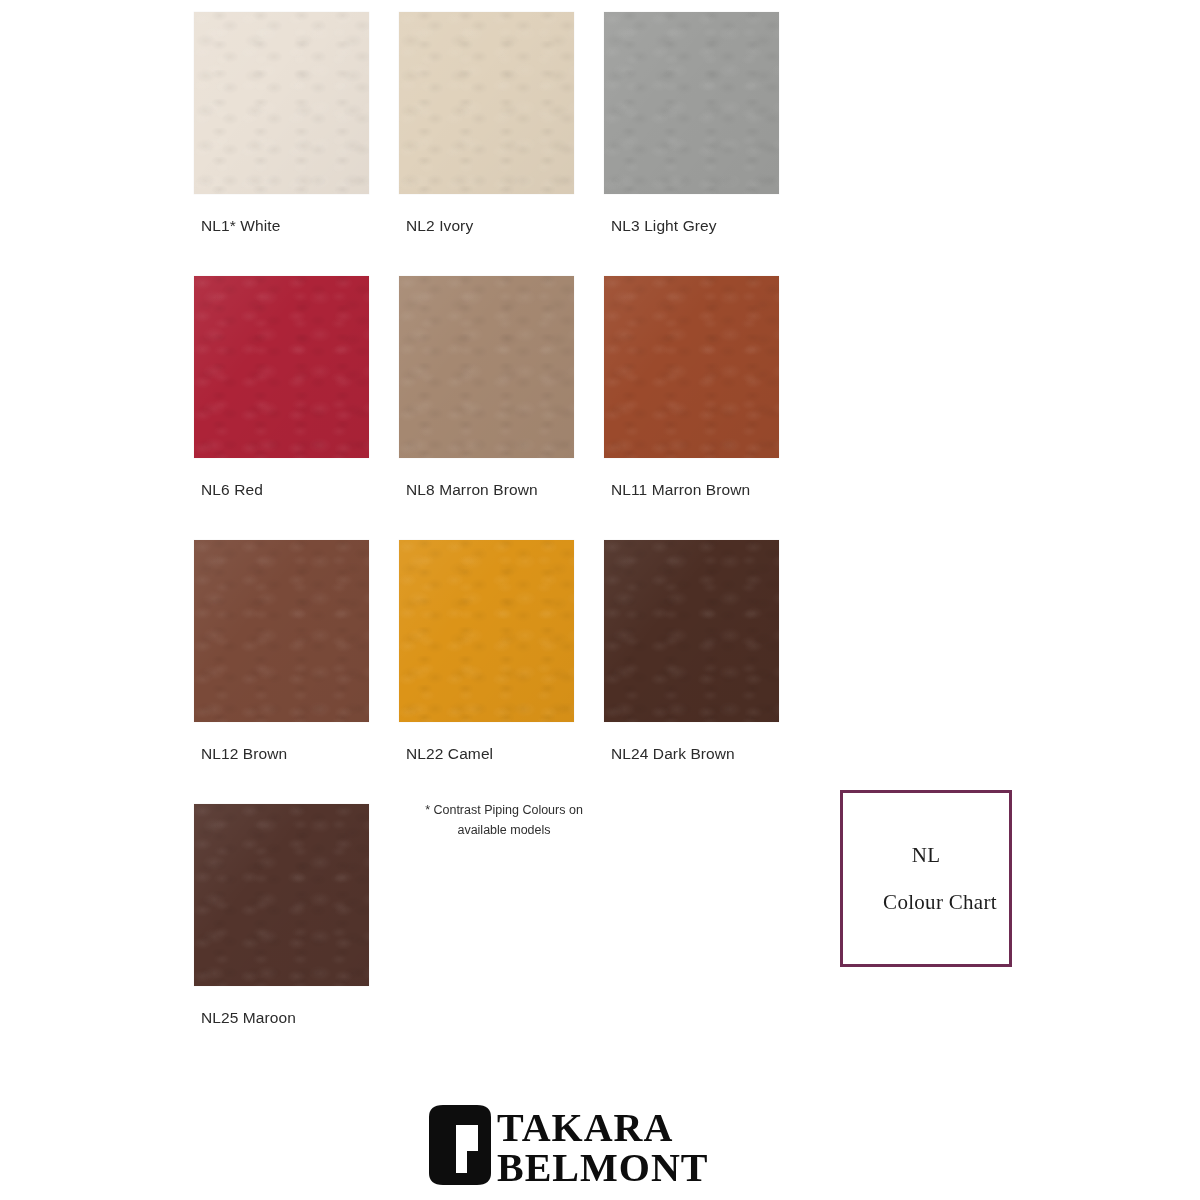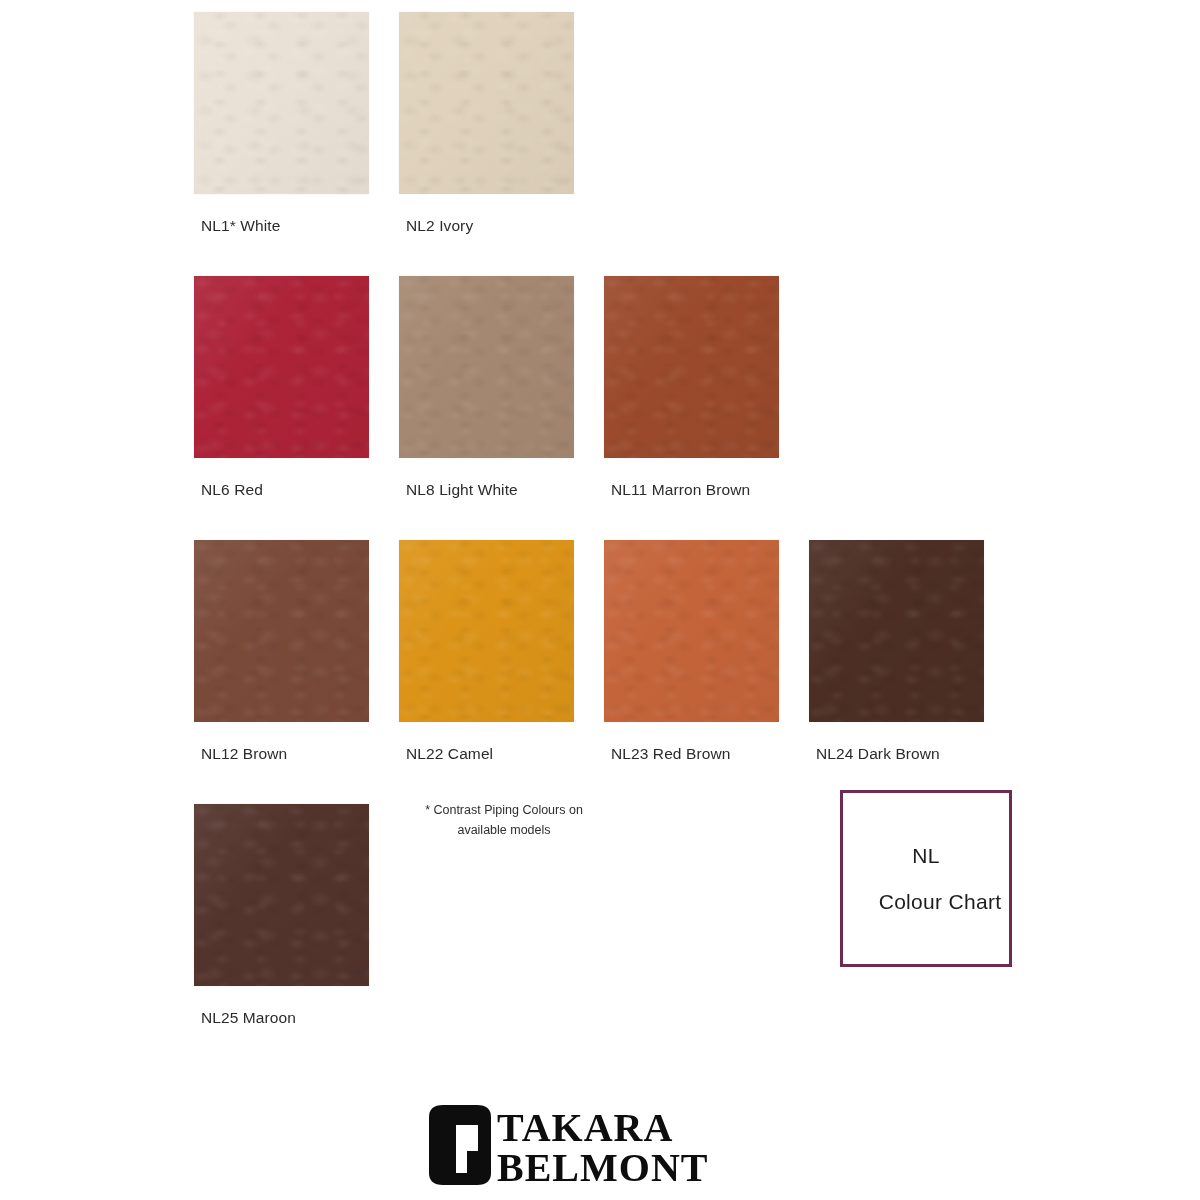--- a/index.html
+++ b/index.html
@@ -97,20 +97,21 @@
     top: 790px;
     width: 172px;
     height: 177px;
     box-sizing: border-box;
     border: 3px solid #6e2b52;
     background: #ffffff;
     display: flex;
     flex-direction: column;
     align-items: center;
     justify-content: center;
+    font-family: Liberation Serif, serif;
   }
   #chart-box .chart-line-1 {
     font-size: 21px;
     color: #1d1d1d;
     margin-bottom: 22px;
     letter-spacing: 0.3px;
   }
   #chart-box .chart-line-2 {
     font-size: 21px;
     color: #1d1d1d;
@@ -139,47 +140,47 @@
   <div id="swatch-grid">
       <div class="swatch-row">
         <div class="swatch-cell">
           <div class="swatch-chip" style="background: rgb(234, 225, 214);"></div>
           <div class="swatch-label">NL1* White</div>
         </div>
         <div class="swatch-cell">
           <div class="swatch-chip" style="background: rgb(224, 210, 188);"></div>
           <div class="swatch-label">NL2 Ivory</div>
         </div>
+        <div class="swatch-cell">
+          <div class="swatch-chip" style="background: rgb(157, 158, 156);"></div>
+          <div class="swatch-label">NL3 Light Grey</div>
+        </div>
       </div>
       <div class="swatch-row">
         <div class="swatch-cell">
           <div class="swatch-chip" style="background: rgb(173, 35, 56);"></div>
           <div class="swatch-label">NL6 Red</div>
         </div>
         <div class="swatch-cell">
           <div class="swatch-chip" style="background: rgb(165, 136, 113);"></div>
-          <div class="swatch-label">NL8 Light White</div>
+          <div class="swatch-label">NL8 Marron Brown</div>
         </div>
         <div class="swatch-cell">
           <div class="swatch-chip" style="background: rgb(155, 74, 44);"></div>
           <div class="swatch-label">NL11 Marron Brown</div>
         </div>
       </div>
       <div class="swatch-row">
         <div class="swatch-cell">
           <div class="swatch-chip" style="background: rgb(122, 74, 57);"></div>
           <div class="swatch-label">NL12 Brown</div>
         </div>
         <div class="swatch-cell">
           <div class="swatch-chip" style="background: rgb(220, 148, 24);"></div>
           <div class="swatch-label">NL22 Camel</div>
-        </div>
-        <div class="swatch-cell">
-          <div class="swatch-chip" style="background: rgb(196, 100, 58);"></div>
-          <div class="swatch-label">NL23 Red Brown</div>
         </div>
         <div class="swatch-cell">
           <div class="swatch-chip" style="background: rgb(76, 46, 36);"></div>
           <div class="swatch-label">NL24 Dark Brown</div>
         </div>
       </div>
       <div class="swatch-row">
         <div class="swatch-cell">
           <div class="swatch-chip" style="background: rgb(83, 52, 44);"></div>
           <div class="swatch-label">NL25 Maroon</div>

